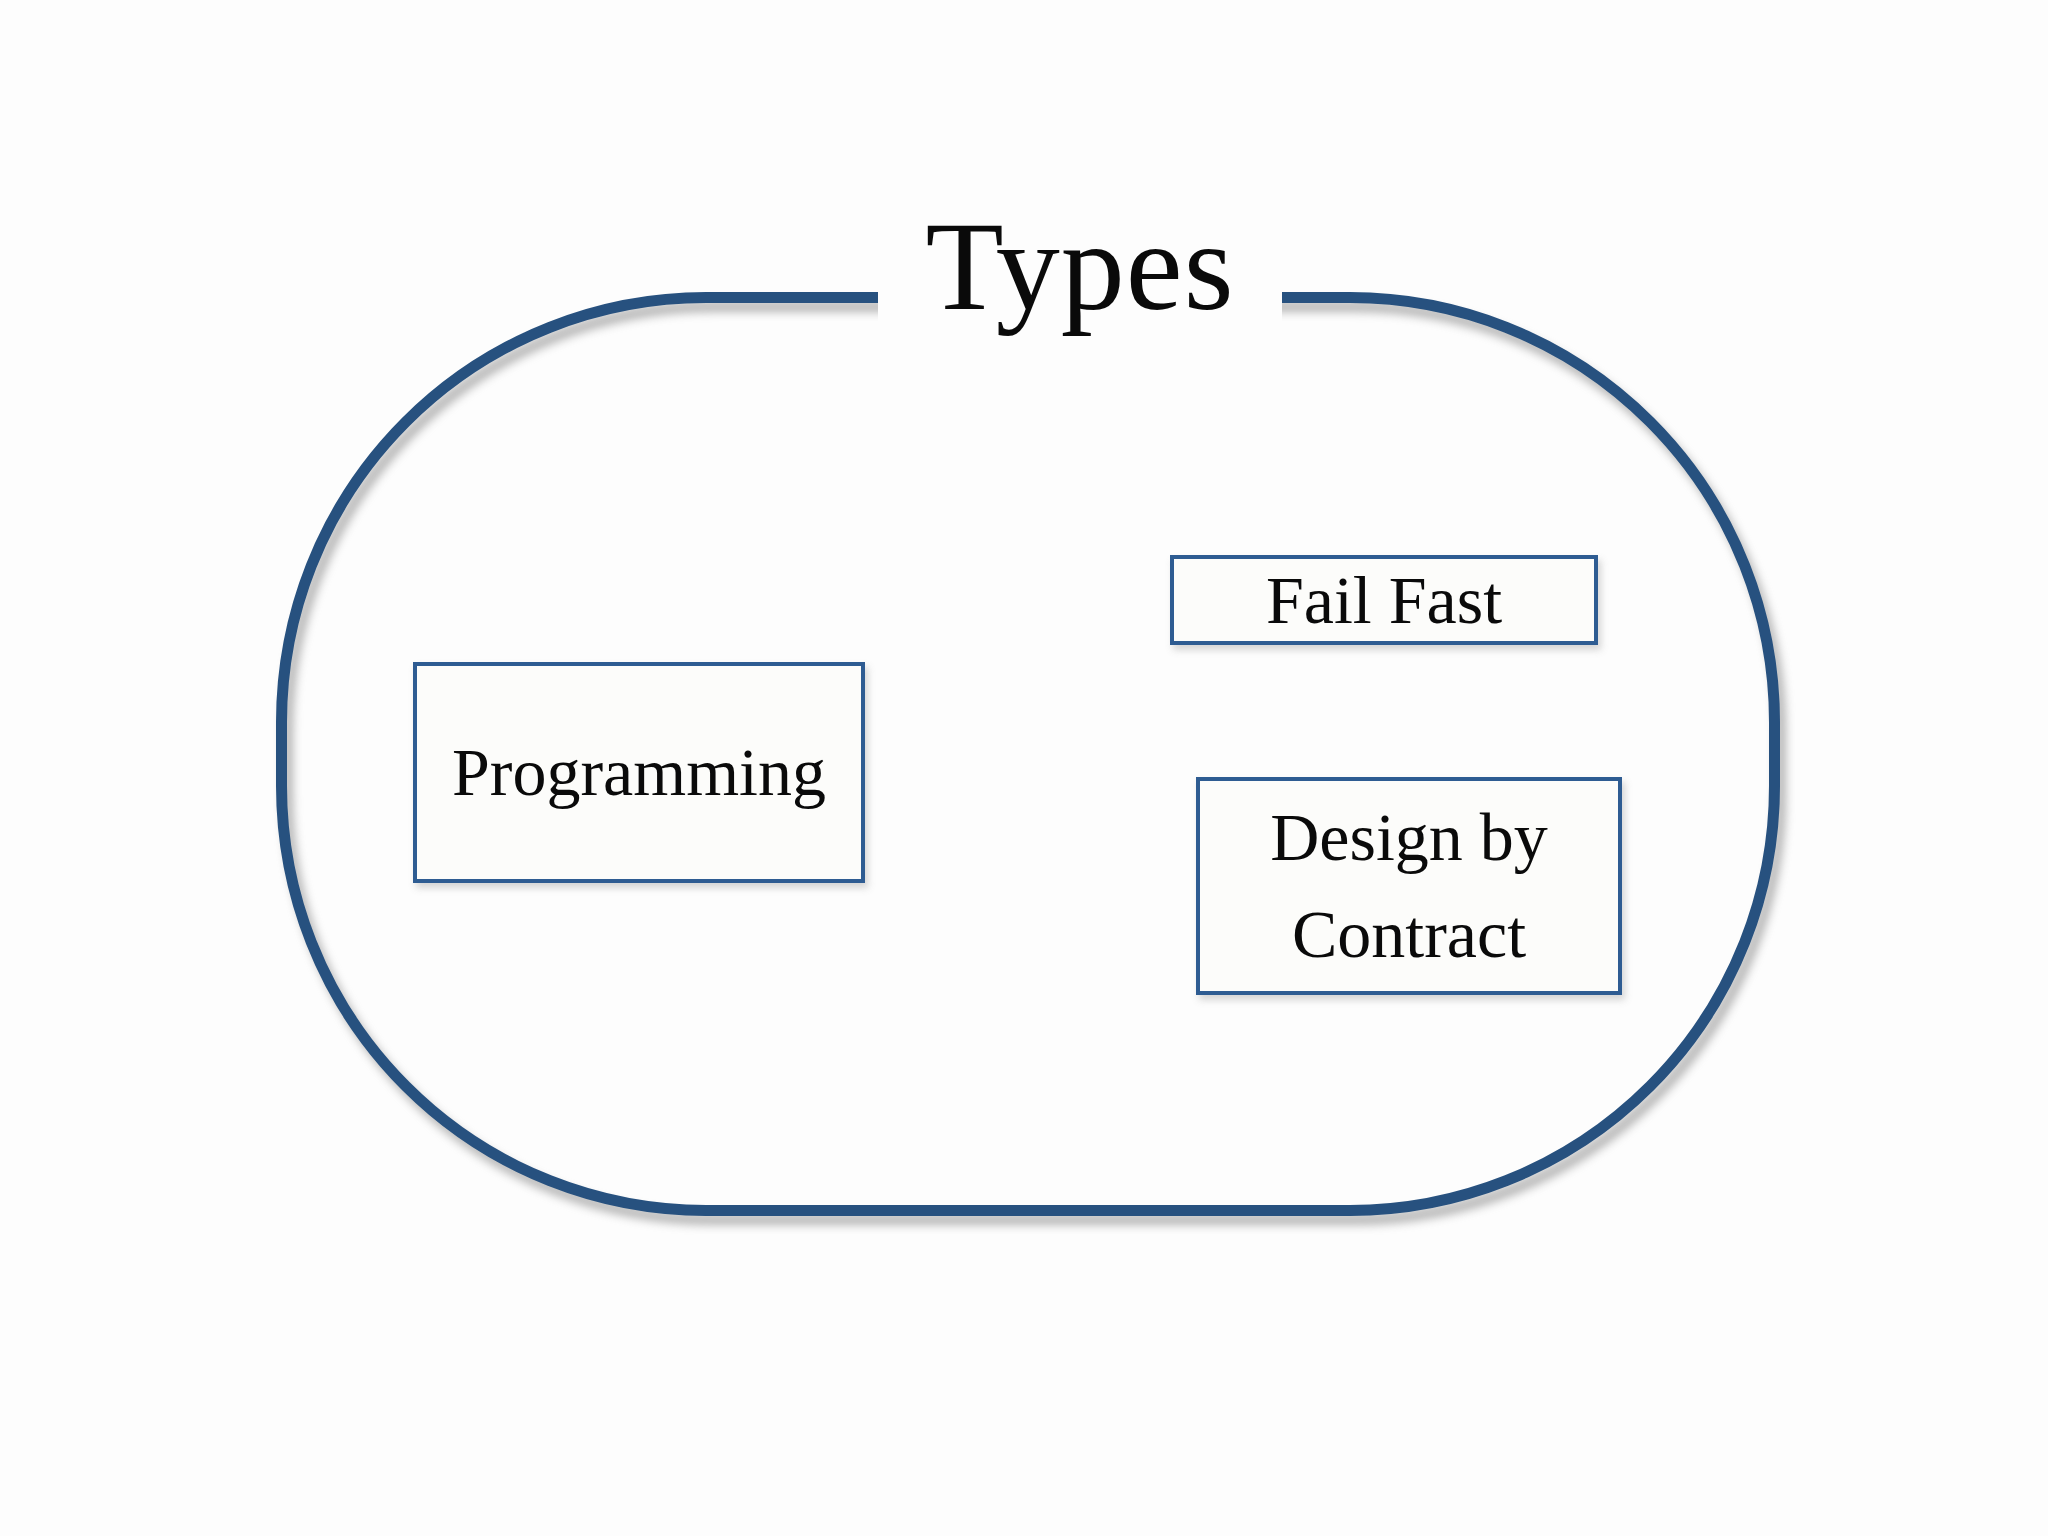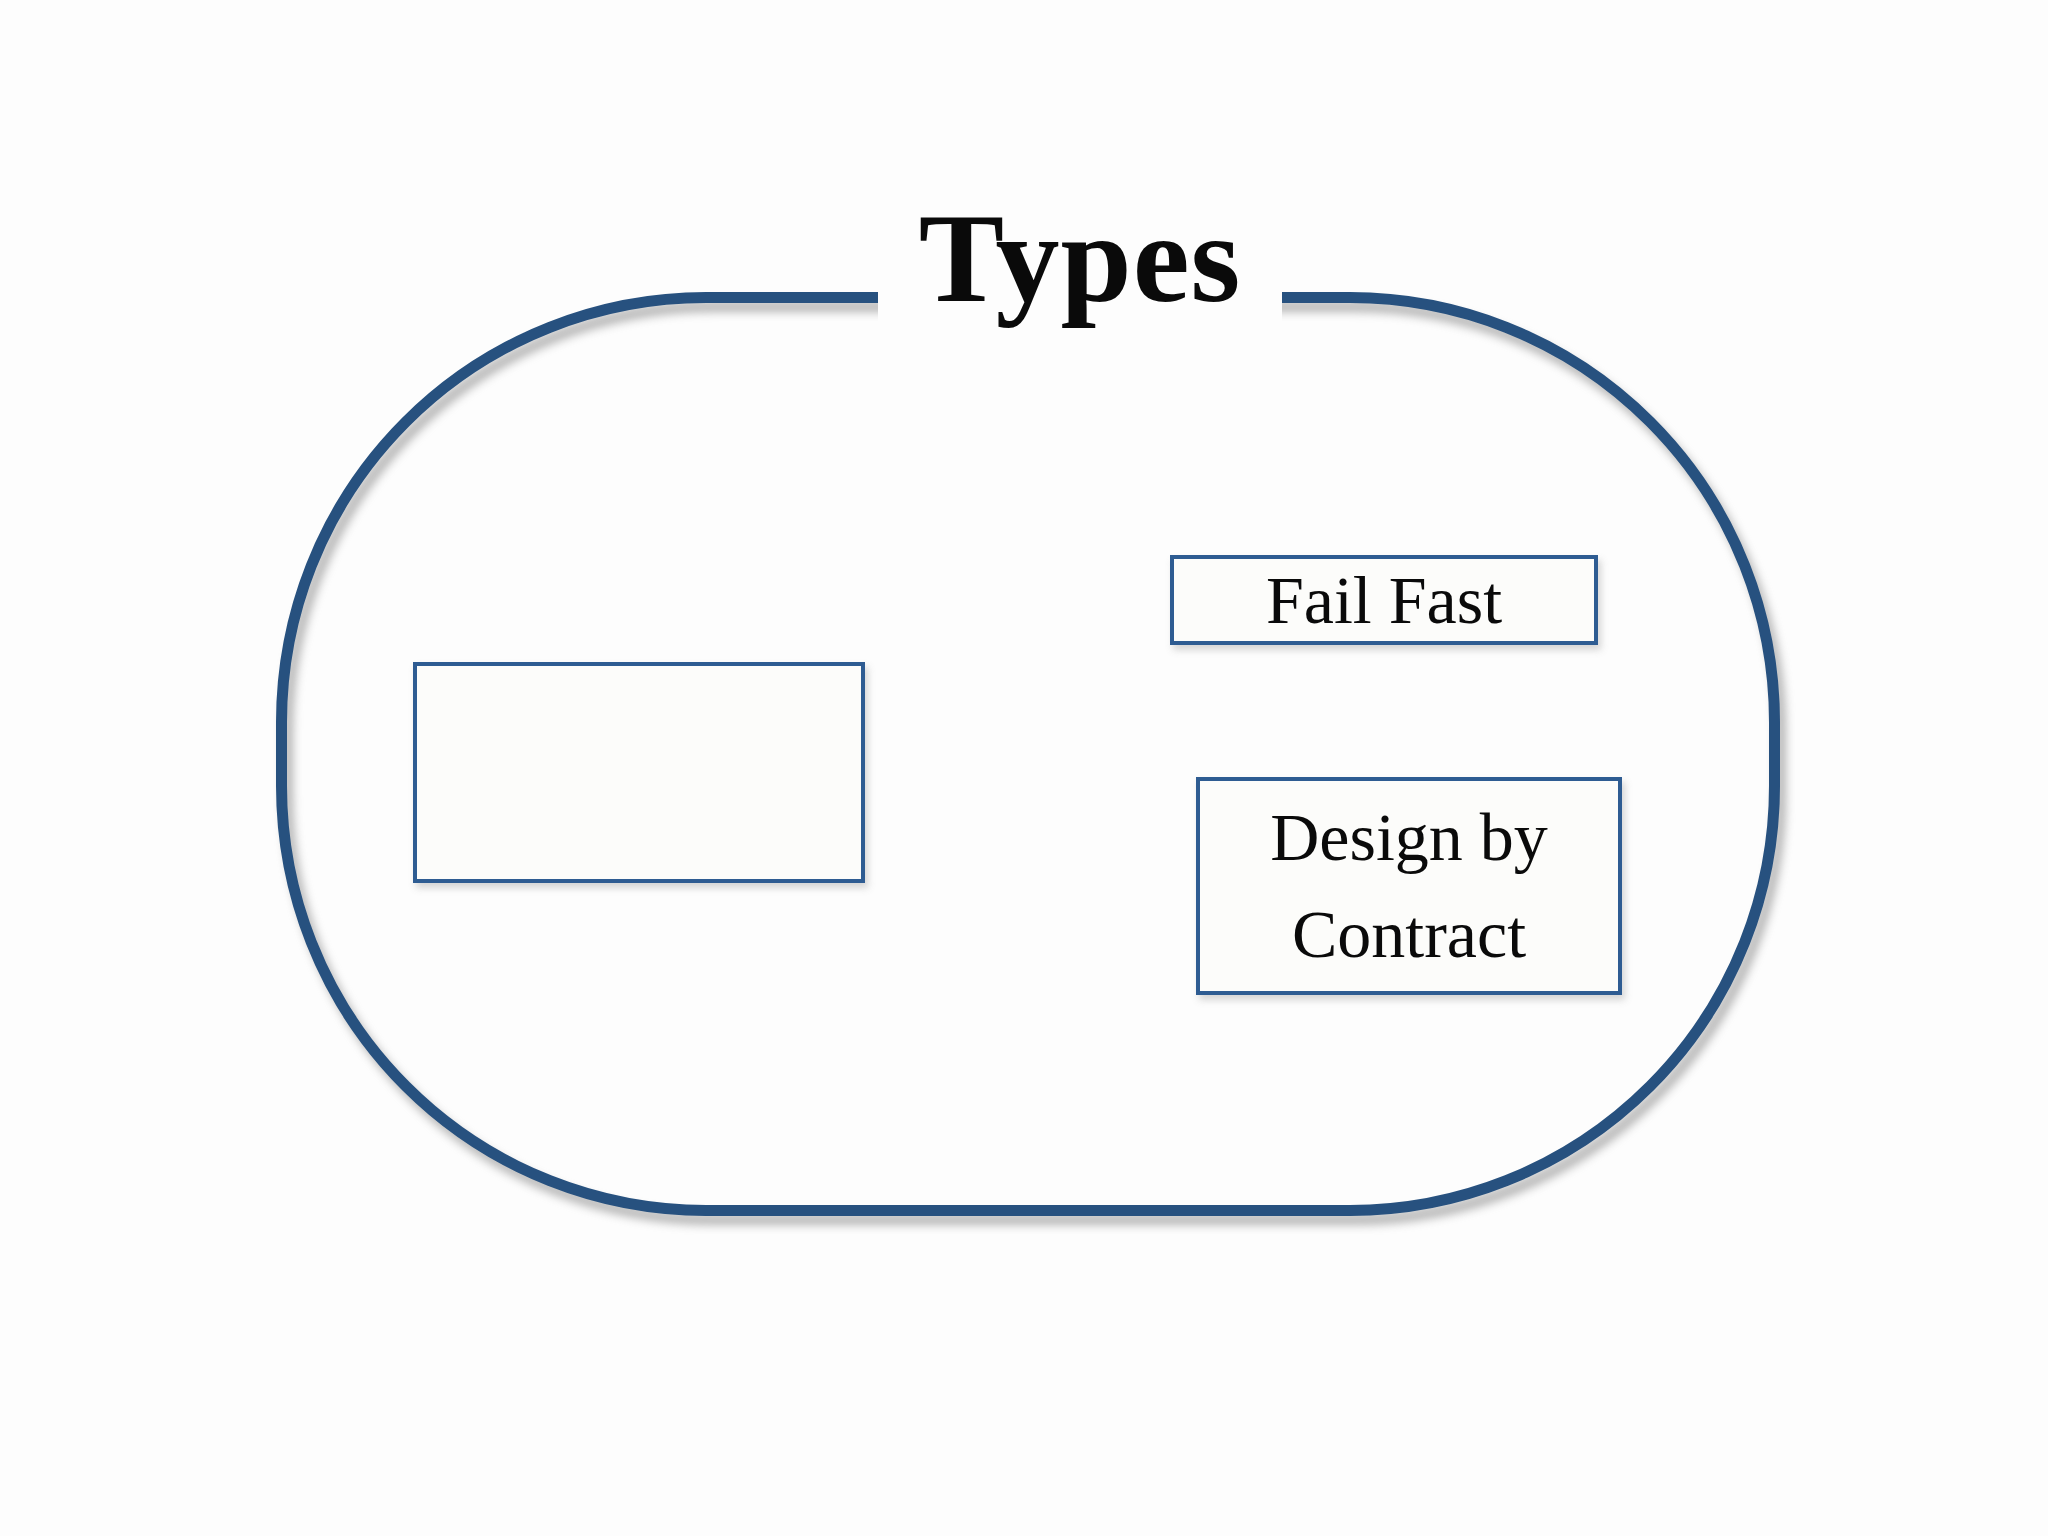--- a/index.html
+++ b/index.html
@@ -33,33 +33,32 @@
     border: 11px solid var(--frame-border);
     border-radius: 430px;
     background: transparent;
     filter: drop-shadow(6px 9px 5px rgba(95, 95, 95, 0.45));
     z-index: 1;
   }
   
   .slide-title {
     position: absolute;
     left: 878px;
-    top: 158px;
+    top: 166px;
     width: 404px;
     height: 200px;
     background: var(--background);
     z-index: 2;
     display: flex;
     align-items: center;
     justify-content: center;
     font-size: 128px;
     line-height: 1;
     letter-spacing: 1px;
     color: var(--text);
-    font-weight: bold;
   }
   
   .type-box {
     position: absolute;
     border: 4px solid var(--box-border);
     background: var(--box-bg);
     box-shadow: 3px 5px 7px rgba(110, 110, 110, 0.28);
     display: flex;
     flex-direction: column;
     align-items: center;
@@ -78,20 +77,21 @@
 </head>
 <body>
 
 <div class="slide">
 
   <div class="slide-title">Types</div>
 
   <div class="types-frame"></div>
 
   <div class="type-box box-defensive">
+    <span class="box-line">Programming</span>
   </div>
 
   <div class="type-box box-fail-fast">
     <span class="box-line">Fail Fast</span>
   </div>
 
   <div class="type-box box-design">
     <span class="box-line">Design by</span>
     <span class="box-line">Contract</span>
   </div>

